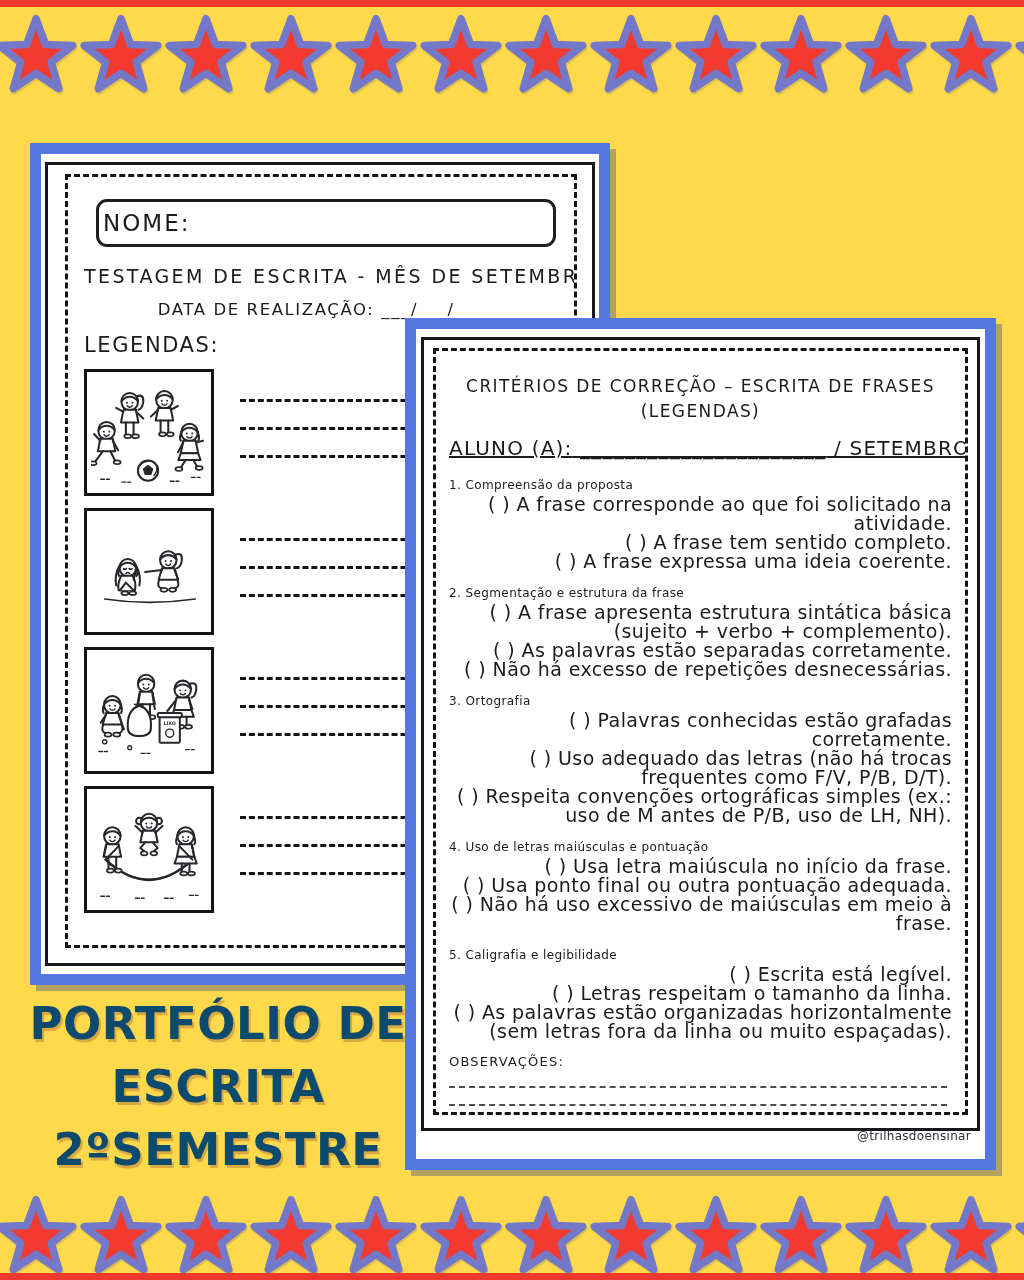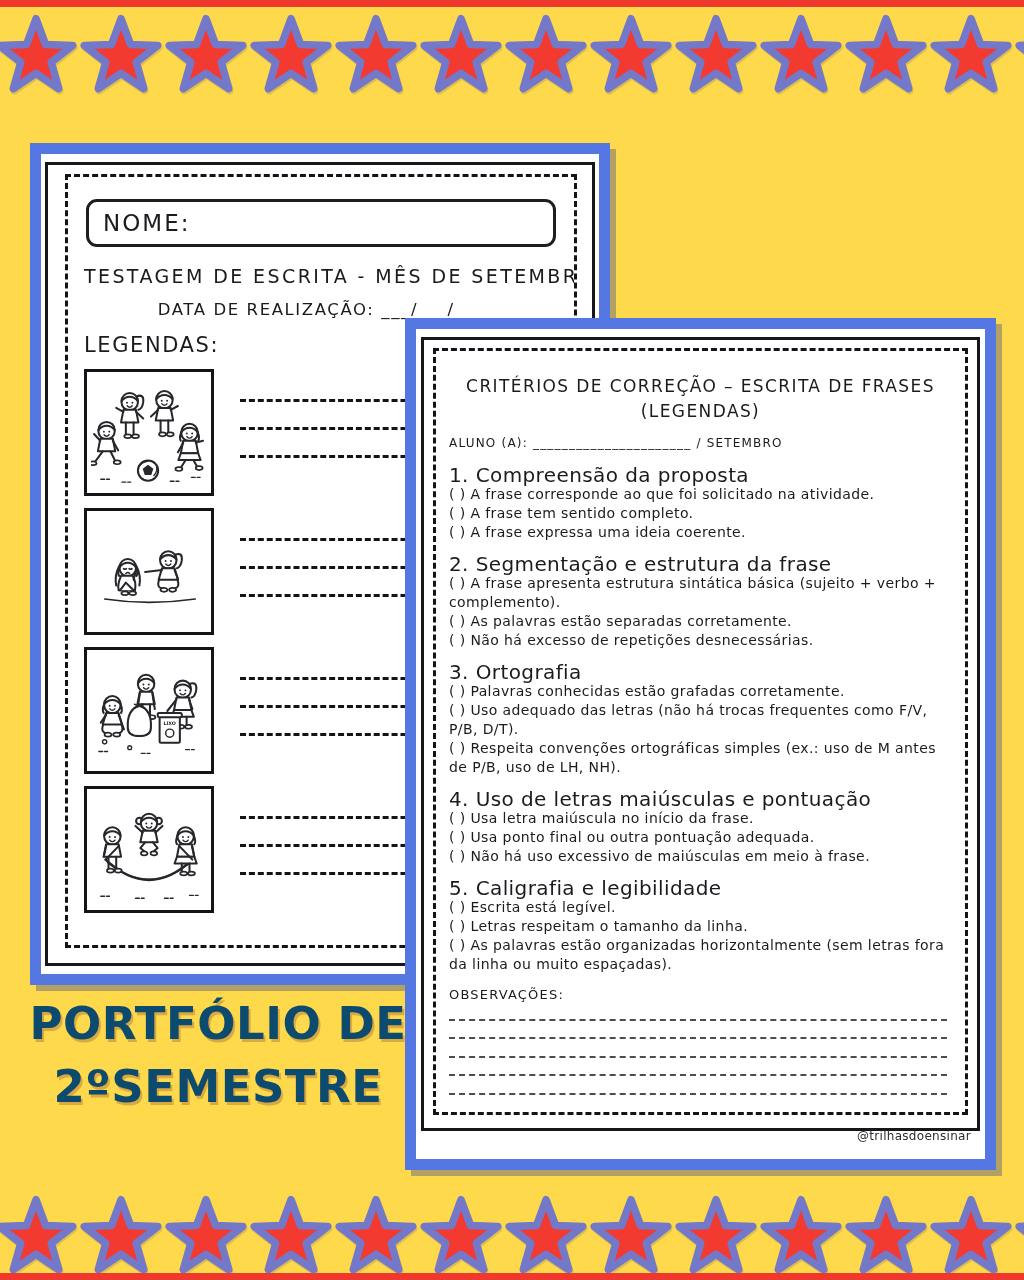--- a/index.html
+++ b/index.html
@@ -22,45 +22,45 @@
   .page{position:relative;background:#ffffff;width:100%;height:100%;}
   .ink-frame{position:absolute;border:3.5px solid #17171b;}
   .dash-frame{position:absolute;border:3.5px dashed #141418;box-sizing:border-box;overflow:hidden;}
 
   
   #worksheet{left:30px;top:143px;width:580px;height:842px;background:#5577E2;z-index:2;}
   #worksheet .ink-frame{inset:8px 4px 8px 4px;}
   #worksheet .dash-frame{inset:20px 22px 26px 24px;padding:18px 16px;}
   .name-box{
     border:3px solid #1d1d22;border-radius:11px;height:42px;line-height:42px;
-    margin:4px 2px 0 2px;padding-left:14px;
+    margin:4px 2px 0 12px;padding-left:4px;
     font-size:23px;letter-spacing:2px;font-weight:500;
   }
   .ws-title{margin-top:18px;text-align:center;font-size:19px;letter-spacing:2.4px;white-space:nowrap;}
   .ws-date{margin-top:13px;text-align:center;font-size:16.5px;letter-spacing:1.6px;}
   .ws-legends{margin-top:14px;font-size:21px;letter-spacing:1.6px;}
   .legend-row{display:flex;align-items:flex-start;margin-top:12px;}
   .legend-image{
     width:130px;height:127px;flex:0 0 auto;border:3px solid #141418;
     display:flex;align-items:center;justify-content:center;background:#fff;box-sizing:border-box;
   }
   .legend-lines{flex:1;padding:30px 0 0 26px;}
   .write-line{border-top:3px dashed #141418;margin-bottom:25px;width:100%;}
 
   
   #criteria{left:405px;top:318px;width:591px;height:852px;background:#5577E2;z-index:3;}
   #criteria .ink-frame{inset:8px 5px 28px 5px;}
   #criteria .dash-frame{inset:19px 17px 44px 17px;padding:15px 13px;}
   .c-title{text-align:center;font-size:17px;letter-spacing:1.4px;margin-top:10px;white-space:nowrap;}
   .c-title2{text-align:center;font-size:17px;letter-spacing:1.4px;margin-top:5px;}
-  .aluno-line{margin-top:15px;font-size:12px;letter-spacing:1.2px;white-space:nowrap;}
+  .aluno-line{margin-top:15px;font-size:20px;letter-spacing:1.2px;white-space:nowrap;text-decoration:underline;}
   .criteria-sections{margin-top:16px;}
   .criteria-section{margin-bottom:13px;}
-  .criteria-section-title{font-size:20px;line-height:19px;letter-spacing:.4px;}
-  .criteria-item{font-size:14px;line-height:19px;letter-spacing:.4px;}
+  .criteria-section-title{font-size:12px;line-height:19px;letter-spacing:.4px;}
+  .criteria-item{font-size:19px;line-height:19px;letter-spacing:.4px;text-align:right;}
   .obs-label{font-size:13px;letter-spacing:1.2px;margin-top:4px;}
   .obs-line{border-top:2px dashed #4c4c52;margin-top:16.5px;width:99%;}
   .credit{
     position:absolute;right:14px;bottom:16px;font-size:12px;color:#2e2e33;letter-spacing:.3px;
   }
 
   
   .poster-title{
     position:absolute;left:22px;top:992px;width:392px;z-index:1;
     text-align:center;color:#0c4a6e;font-weight:800;font-size:45px;line-height:63px;
@@ -151,20 +151,21 @@
       <path d="M50,6 61.2,36.6 93.7,37.8 68.1,57.9 77,89.2 50,71 23,89.2 31.9,57.9 6.3,37.8 38.8,36.6 Z" fill="#F23A30" stroke="#7478C9" stroke-width="9" stroke-linejoin="round"></path>
     </svg>
     <svg viewBox="0 0 100 96" class="star">
       <path d="M50,6 61.2,36.6 93.7,37.8 68.1,57.9 77,89.2 50,71 23,89.2 31.9,57.9 6.3,37.8 38.8,36.6 Z" fill="#F23A30" stroke="#7478C9" stroke-width="9" stroke-linejoin="round"></path>
     </svg>
   </div>
 <div class="edge-bar bottom"></div>
 
 <div class="poster-title">
   <div>PORTFÓLIO DE</div>
+  <div>ESCRITA</div>
   <div>2ºSEMESTRE</div>
 </div>
 
 <div class="doc" id="worksheet">
   <div class="frame">
     <div class="page">
       <div class="ink-frame"></div>
       <div class="dash-frame">
         <div class="name-box">NOME:</div>
         <div class="ws-title">TESTAGEM DE ESCRITA - MÊS DE SETEMBRO</div>

